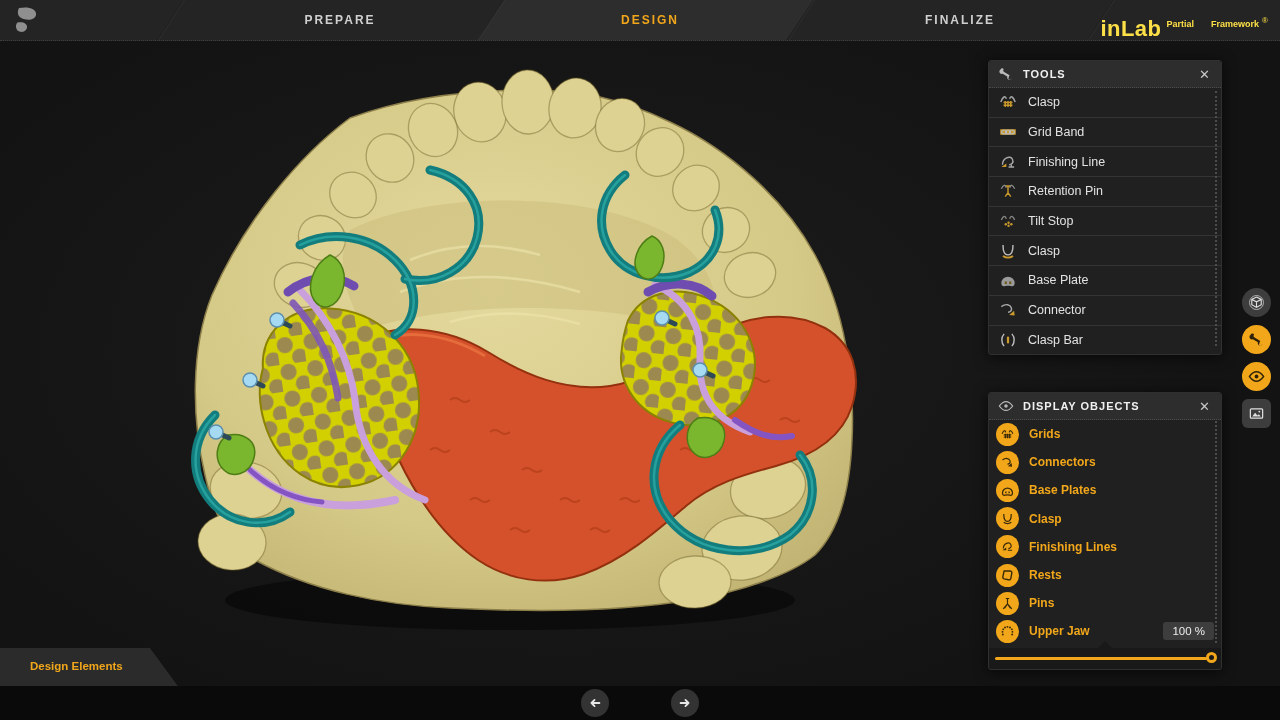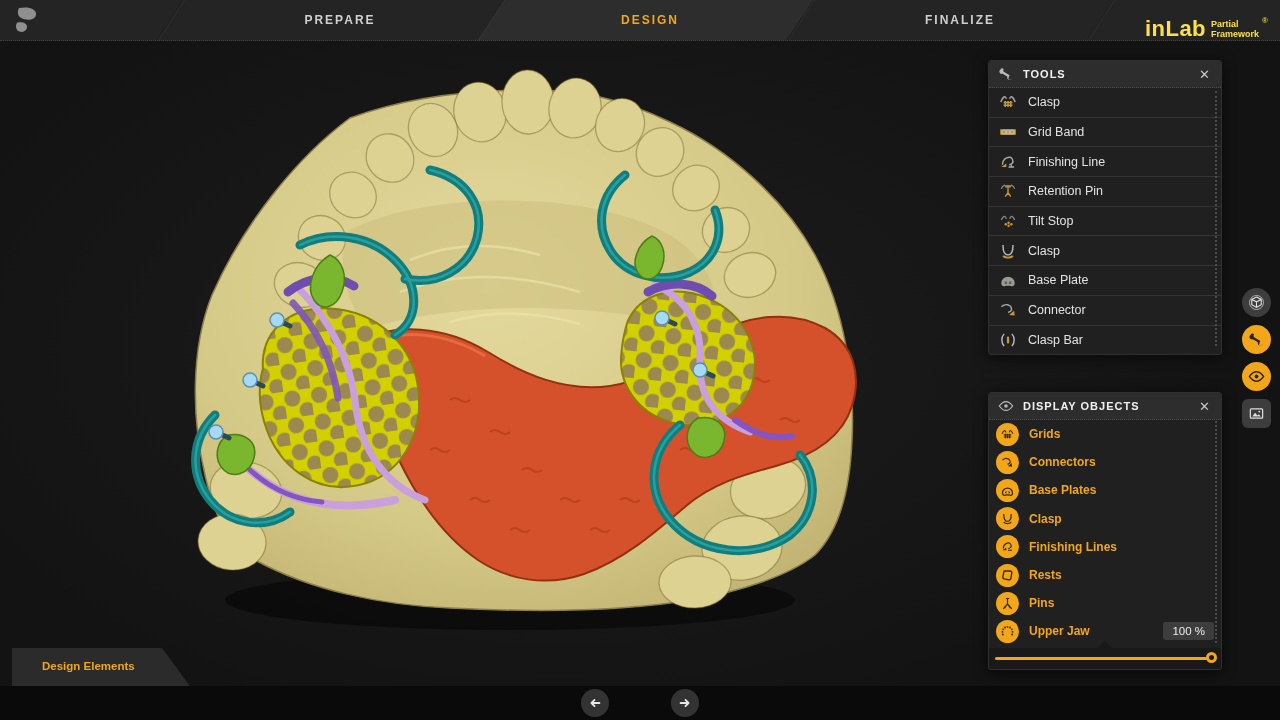--- a/index.html
+++ b/index.html
@@ -15,22 +15,22 @@
        background:linear-gradient(90deg,#1b1b1b,rgba(255,255,255,.06));}
   .logo{position:absolute;left:13px;top:7px;width:28px;height:27px;}
   .tabs div.tab{position:absolute;top:0;height:40px;display:flex;align-items:center;
        transform:translateX(-50%);font-size:12px;letter-spacing:2px;color:#cfcfcf;font-weight:bold;cursor:pointer;}
   .tabs div.tab:nth-of-type(1){left:340px}
   .tabs div.tab:nth-of-type(2){left:650px}
   .tabs div.tab:nth-of-type(3){left:960px}
   .tabs div.tab.active span{color:#f2a71b;}
   .brand{position:absolute;right:12px;top:16px;display:flex;align-items:flex-start;color:#fde047;}
   .brand-name{font-size:22px;font-weight:bold;line-height:26px;letter-spacing:.5px;}
-  .brand-product{display:flex;flex-direction:column;margin:3px 0 12px 5px;font-size:9px;
-                 font-weight:bold;line-height:10px;}
+  .brand-product{display:flex;flex-direction:row;margin:3px 0 12px 5px;font-size:9px;
+                 font-weight:bold;line-height:10px;gap:17px;}
   .brand-reg{font-size:8px;margin:0 0 0 3px;line-height:10px;}
 
   
   .viewport{position:absolute;left:0;top:40px;width:1280px;height:646px;
             background:radial-gradient(900px 520px at 44% 48%, #1d1d1d 0%, #131313 75%);}
   .model{position:absolute;left:150px;top:20px;width:720px;height:600px;cursor:grab;}
 
   
   .panel{position:absolute;left:988px;width:232px;background:#202020;border:1px solid #303030;
          border-radius:3px;box-shadow:0 2px 14px rgba(0,0,0,.65);z-index:20;}
@@ -68,21 +68,21 @@
   
   .side-toolbar{position:absolute;left:1242px;top:288px;display:flex;flex-direction:column;gap:8px;z-index:20;}
   .side-btn{width:29px;height:29px;border-radius:50%;display:flex;align-items:center;
             justify-content:center;cursor:pointer;}
   .side-btn.inactive{background:#3d3d3d;color:#e0e0e0;}
   .side-btn.active{background:#f2a71b;color:#2e2308;}
   .side-btn.square{border-radius:6px;}
   .side-btn span{width:17px;height:17px;display:block;}
 
   
-  .design-tab{position:absolute;left:12px;top:648px;width:188px;height:52px;background:#2b2b2b;
+  .design-tab{position:absolute;left:0;top:648px;width:188px;height:52px;background:#2b2b2b;
       clip-path:polygon(0 0,150px 0,188px 100%,0 100%);z-index:15;cursor:pointer;}
   .design-tab span{display:block;padding-left:30px;line-height:37px;font-size:11.5px;
       font-weight:bold;color:#f2a71b;}
 
   
   .bottombar{position:absolute;left:0;top:686px;width:1280px;height:34px;background:#0a0a0a;z-index:30;}
   .nav-buttons{position:absolute;left:581px;top:3px;display:flex;gap:62px;}
   .nav-btn{width:28px;height:28px;border-radius:50%;border:none;background:#333;color:#e8e8e8;
            display:flex;align-items:center;justify-content:center;cursor:pointer;padding:0;}
   .nav-btn span{width:16px;height:16px;display:block;}

